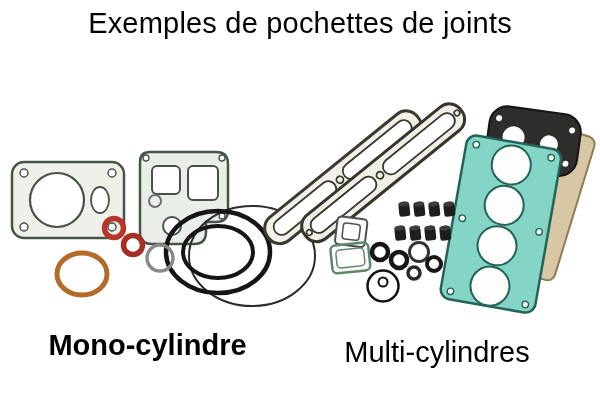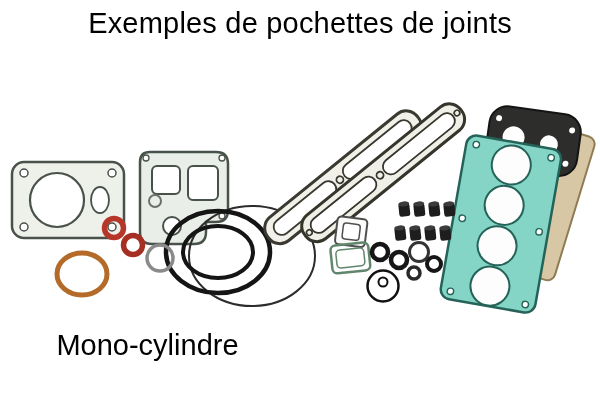--- a/index.html
+++ b/index.html
@@ -14,21 +14,21 @@
     font-size:29px; font-weight:400; line-height:1.28;
     letter-spacing:0.2px; color:#000;
   }
   .figure {
     position:absolute; top:76px; left:0; width:600px; height:252px;
   }
   .caption {
     position:absolute; font-size:29px; font-weight:400; color:#000;
     white-space:nowrap;
   }
-  .caption-left  { top:329px; left:30px;  width:235px; text-align:center; }
+  .caption-left  { top:329px; left:30px;  width:235px; text-align:center;font-weight:bold; }
   .caption-right { top:336px; left:303px; width:268px; text-align:center; }
 </style>
 </head>
 <body>
 
 <div class="page">
 
   <h1 class="title">
     <span>Exemples de pochettes de joints</span><br>
   </h1>
@@ -179,14 +179,15 @@
         <g>
           <circle cx="383" cy="210" r="15.5" fill="none" stroke="#111111" stroke-width="2.5"></circle>
           <circle cx="383" cy="206" r="4.5" fill="none" stroke="#111111" stroke-width="2"></circle>
         </g>
       </g>
     </svg>
   </div>
 
   <div class="caption caption-left">Mono-cylindre</div>
 
+  <div class="caption caption-right">Multi-cylindres</div>
 
 </div>
 
 </body></html>

